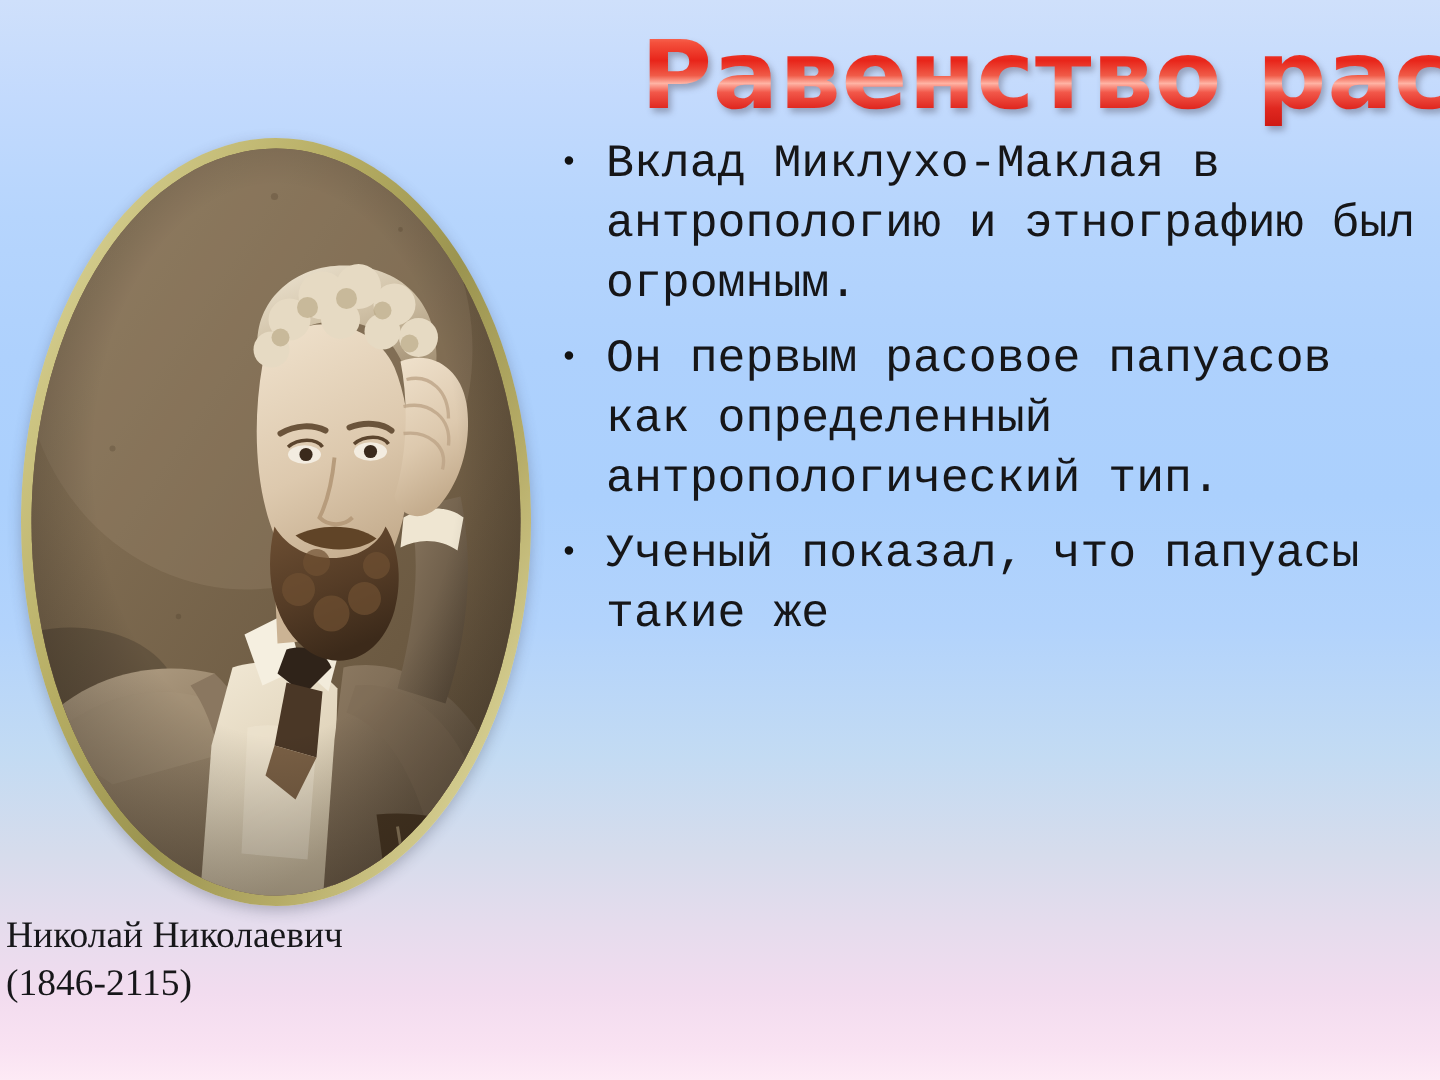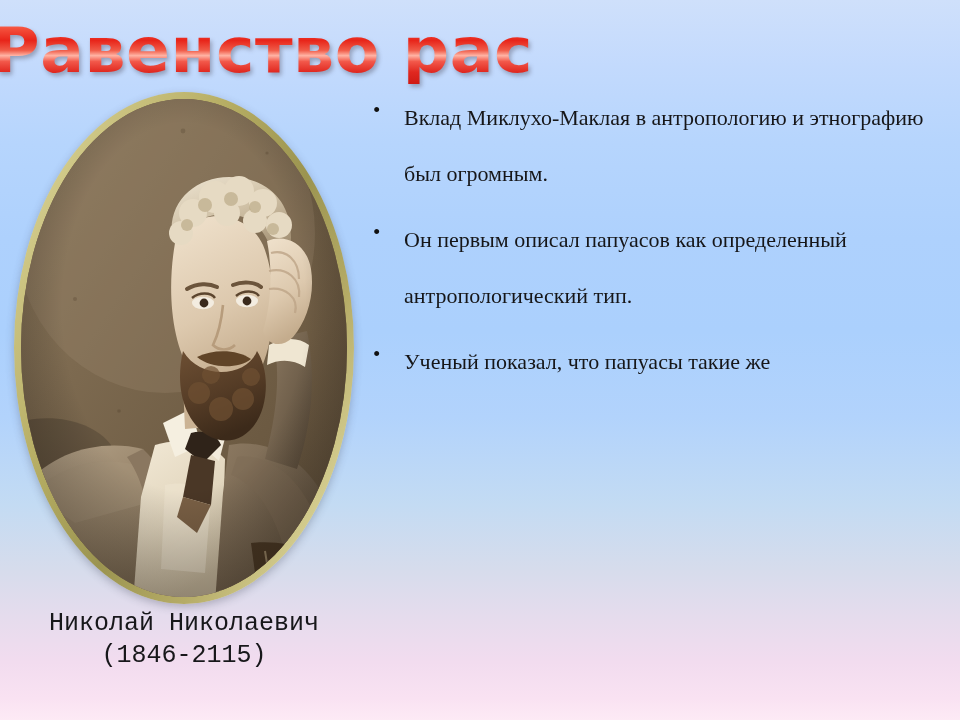--- a/index.html
+++ b/index.html
@@ -32,21 +32,21 @@
         #f9e2f2 97%,
         #fdeaf5 100%);
   }
 
   
   #title-wrap {
     position: absolute;
     left: 0;
     top: 18px;
     width: 960px;
-    text-align: left;
+    text-align: right;
     pointer-events: none;
   }
   #title-text {
     display: inline-block;
     font-family: "DejaVu Sans", sans-serif;
     font-size: 63px;
     font-weight: bold;
     line-height: 66px;
     letter-spacing: 0.5px;
     transform: scaleX(1.03);
@@ -102,43 +102,42 @@
     left: -6px;
     top: -6px;
     width: 338px;
     height: 510px;
   }
   #portrait-caption {
     position: absolute;
     left: -10px;
     top: 516px;
     width: 360px;
-    text-align: center;
-    font-family: Liberation Mono, monospace;
+    font-family: Liberation Serif, serif;
     font-size: 25px;
     line-height: 32px;
     color: #17171a;
   }
 
   
   #body-text {
     position: absolute;
     left: 366px;
     top: 90px;
     width: 586px;
     height: 630px;
     overflow: hidden;
   }
   .para {
     position: relative;
     padding-left: 38px;
     margin: 0 0 10px 0;
-    font-family: Liberation Serif, serif;
-    font-size: 22px;
-    line-height: 56px;
+    font-family: Liberation Mono, monospace;
+    font-size: 31px;
+    line-height: 40px;
     color: #161618;
     text-indent: 0;
   }
   .para.has-bullet::before {
     content: "\2022";
     position: absolute;
     left: 7px;
     top: 0;
     font-size: 21px;
     line-height: 40px;
@@ -323,17 +322,17 @@
     </div>
 
     <div id="portrait-caption">
       <div>Николай Николаевич</div>
       <div>(1846-2115)</div>
     </div>
   </div>
 
   <div id="body-text">
     <p class="para has-bullet">Вклад Миклухо-Маклая в антропологию и этнографию был огромным.</p>
-    <p class="para has-bullet"> Он первым описал папуасов как определенный антропологический тип.</p>
+    <p class="para has-bullet"> Он первым расовое папуасов как определенный антропологический тип.</p>
     <p class="para has-bullet">Ученый показал, что папуасы такие же</p>
   </div>
 
 </div>
 
 </body></html>

